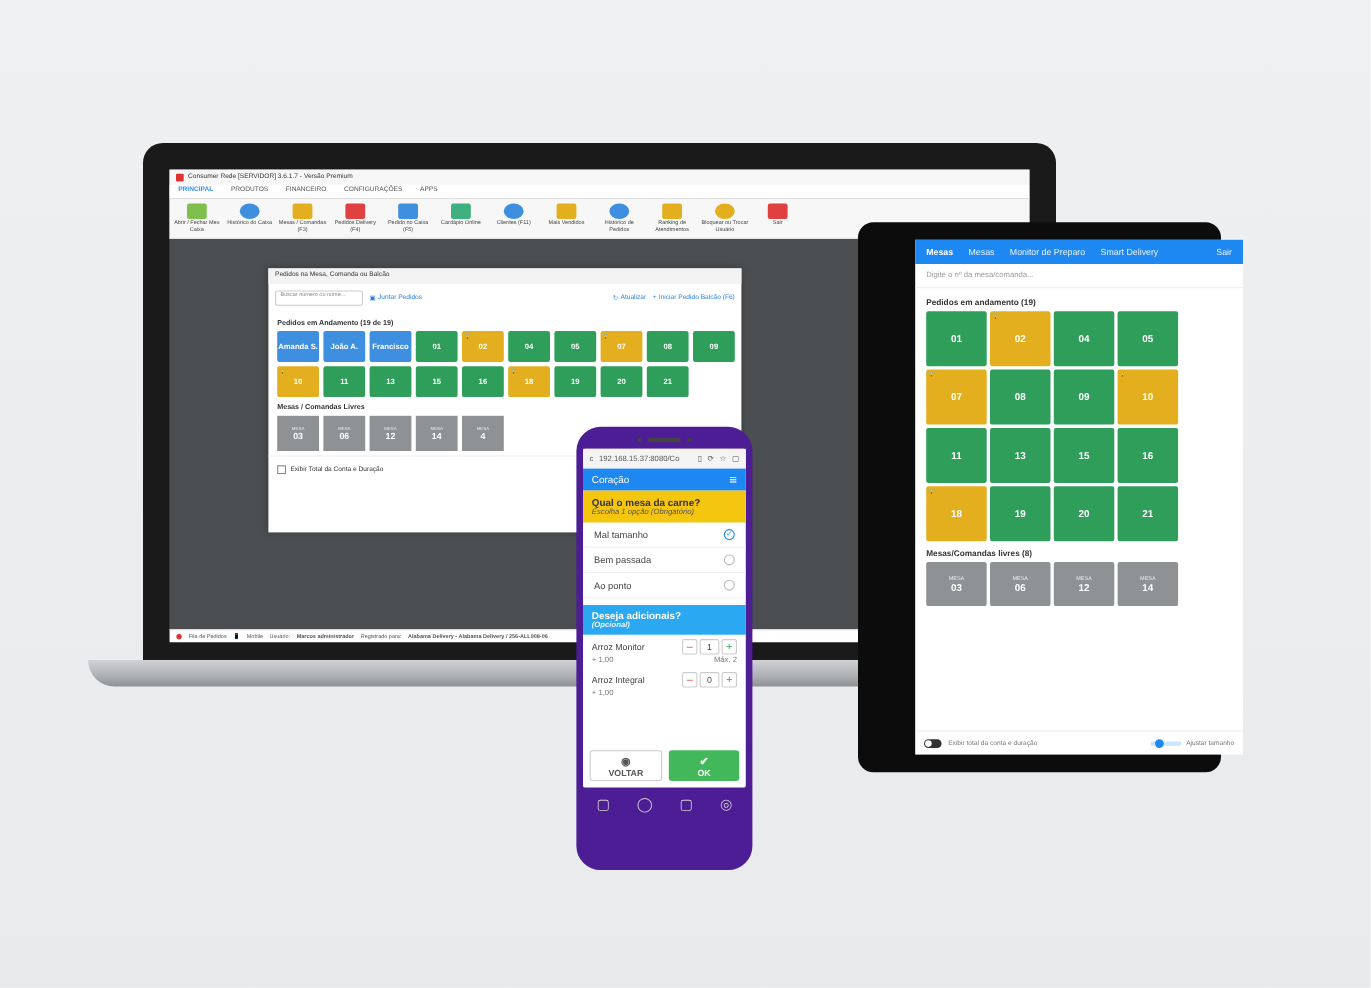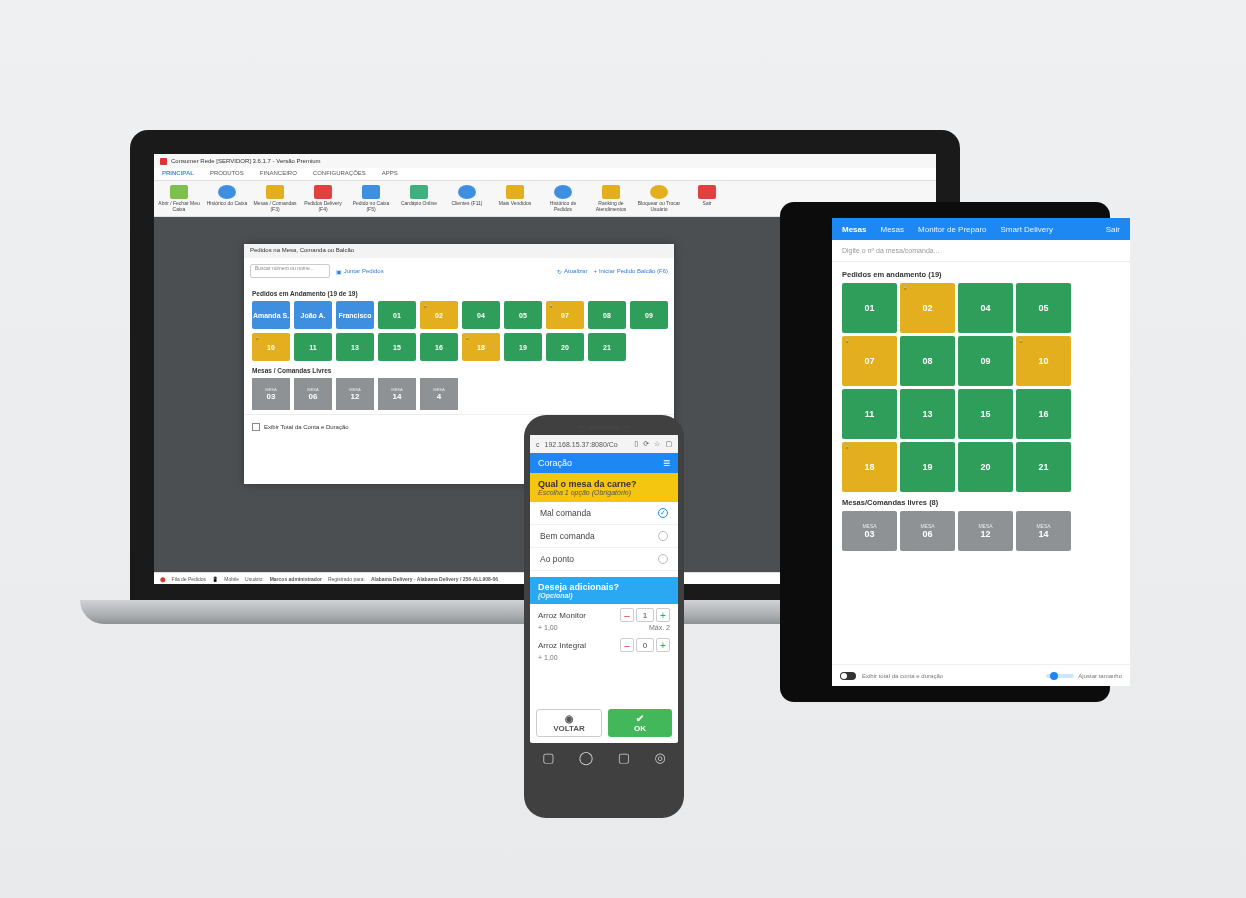--- a/index.html
+++ b/index.html
@@ -120,21 +120,21 @@
   }
   .toggle-pill::after {
     content: ""; position: absolute; left: 1px; top: 1px;
     width: 6px; height: 6px; background: #fff; border-radius: 50%;
   }
 
   
   .phone {
     position: absolute; left: 524px; top: 388px;
     width: 160px; height: 403px;
-    background: #404040; border-radius: 22px; padding: 10px 6px 0; margin-top: 27px;
+    background: #4c1d95; border-radius: 22px; padding: 10px 6px 0;
   }
   .phone-notch {
     height: 8px; display: flex; justify-content: center; gap: 6px; margin-bottom: 2px;
   }
   .phone-notch span {
     display: inline-block; width: 4px; height: 4px; background: #444; border-radius: 50%;
   }
   .phone-notch span.wide { width: 30px; border-radius: 3px; }
   .phone-screen {
     background: #fff; height: 308px; border-radius: 2px;
@@ -401,25 +401,25 @@
     </div>
     <div class="phone-appbar">
       <span>Coração</span>
       <span class="hamburger">≡</span>
     </div>
     <div class="yellow-card">
       <b>Qual o mesa da carne?</b>
       <i>Escolha 1 opção (Obrigatório)</i>
     </div>
     <div class="option-row">
-      <span>Mal comanda</span>
+      <span>Mal tamanho</span>
       <span class="radio checked">✓</span>
     </div>
     <div class="option-row">
-      <span>Bem comanda</span>
+      <span>Bem passada</span>
       <span class="radio"></span>
     </div>
     <div class="option-row">
       <span>Ao ponto</span>
       <span class="radio"></span>
     </div>
     <div style="height:6px"></div>
     <div class="blue-card">
       <span>Deseja adicionais?</span>
       <i>(Opcional)</i>

